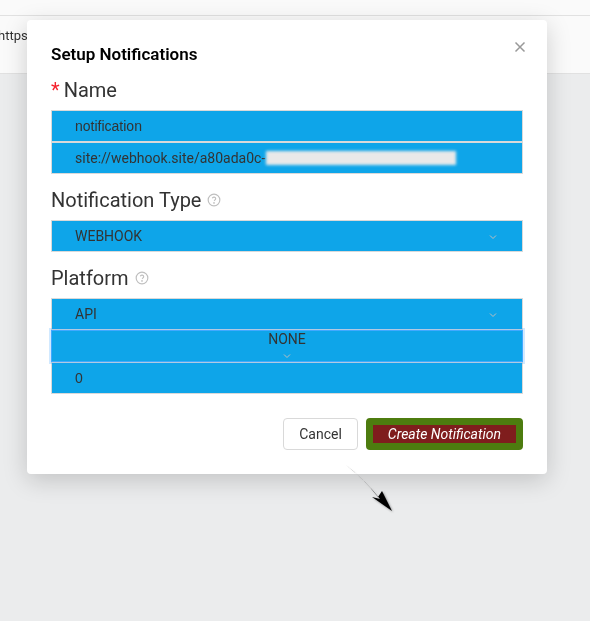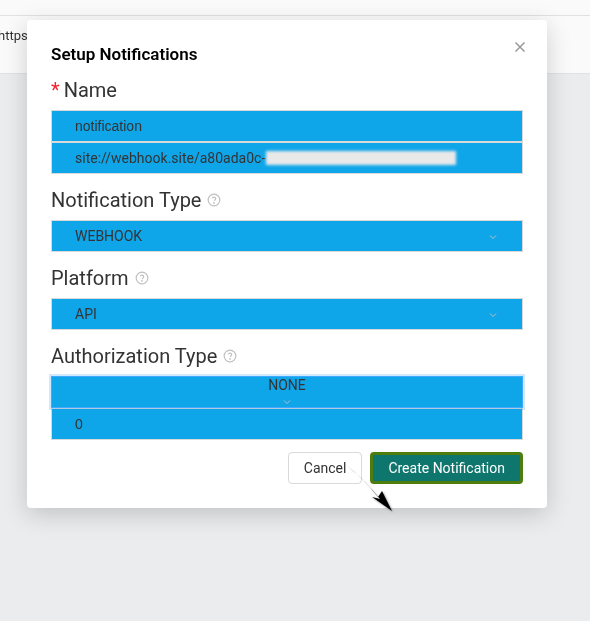--- a/index.html
+++ b/index.html
@@ -120,41 +120,42 @@
       margin-left: 1px;
     }
     .url-text {
       white-space: nowrap;
       overflow: hidden;
     }
     .footer {
       display: flex;
       justify-content: flex-end;
       gap: 8px;
-      margin-top: 12px;
+      margin-top: 24px;
     }
     .btn {
       height: 32px;
       padding: 0 15px;
       border-radius: 4px;
       font-size: 14px;
       cursor: pointer;
       display: inline-flex;
       align-items: center;
       justify-content: center;
     }
     .btn-default {
       background: #fff;
       border: 1px solid #d9d9d9;
       color: #333;
     }
     .btn-primary {
-      background: #0f766e;
-      border: 3px solid #4d7c0f;
+      background: #7f1d1d;
+      border: 7px solid #4d7c0f;
       color: #fff;
+      font-style: italic;
     }
     .arrow-annotation {
       position: absolute;
       top: 461px;
       left: 338px;
       width: 60px;
       height: 55px;
       pointer-events: none;
     }
     .arrow-annotation svg { width: 100%; height: 100%; }
@@ -224,30 +225,20 @@
   <div class="form-select">
     <span>API</span>
     <span class="select-arrow">
       <svg viewBox="0 0 24 24" fill="none" stroke="currentColor" stroke-width="2">
           <path d="M6 9l6 6 6-6"></path>
         </svg>
     </span>
   </div>
 
   
-  <div class="form-label">
-    <span>Authorization Type</span>
-    <span class="help-icon">
-      <svg viewBox="0 0 24 24" fill="none" stroke="currentColor" stroke-width="2">
-          <circle cx="12" cy="12" r="10"></circle>
-          <path d="M9.1 9a3 3 0 0 1 5.83 1c0 2-3 3-3 3"></path>
-          <circle cx="12" cy="17" r="0.5" fill="currentColor"></circle>
-        </svg>
-    </span>
-  </div>
   <div class="form-select focused">
     <span>NONE</span>
     <span class="select-arrow">
       <svg viewBox="0 0 24 24" fill="none" stroke="currentColor" stroke-width="2">
           <path d="M6 9l6 6 6-6"></path>
         </svg>
     </span>
   </div>
 
   

